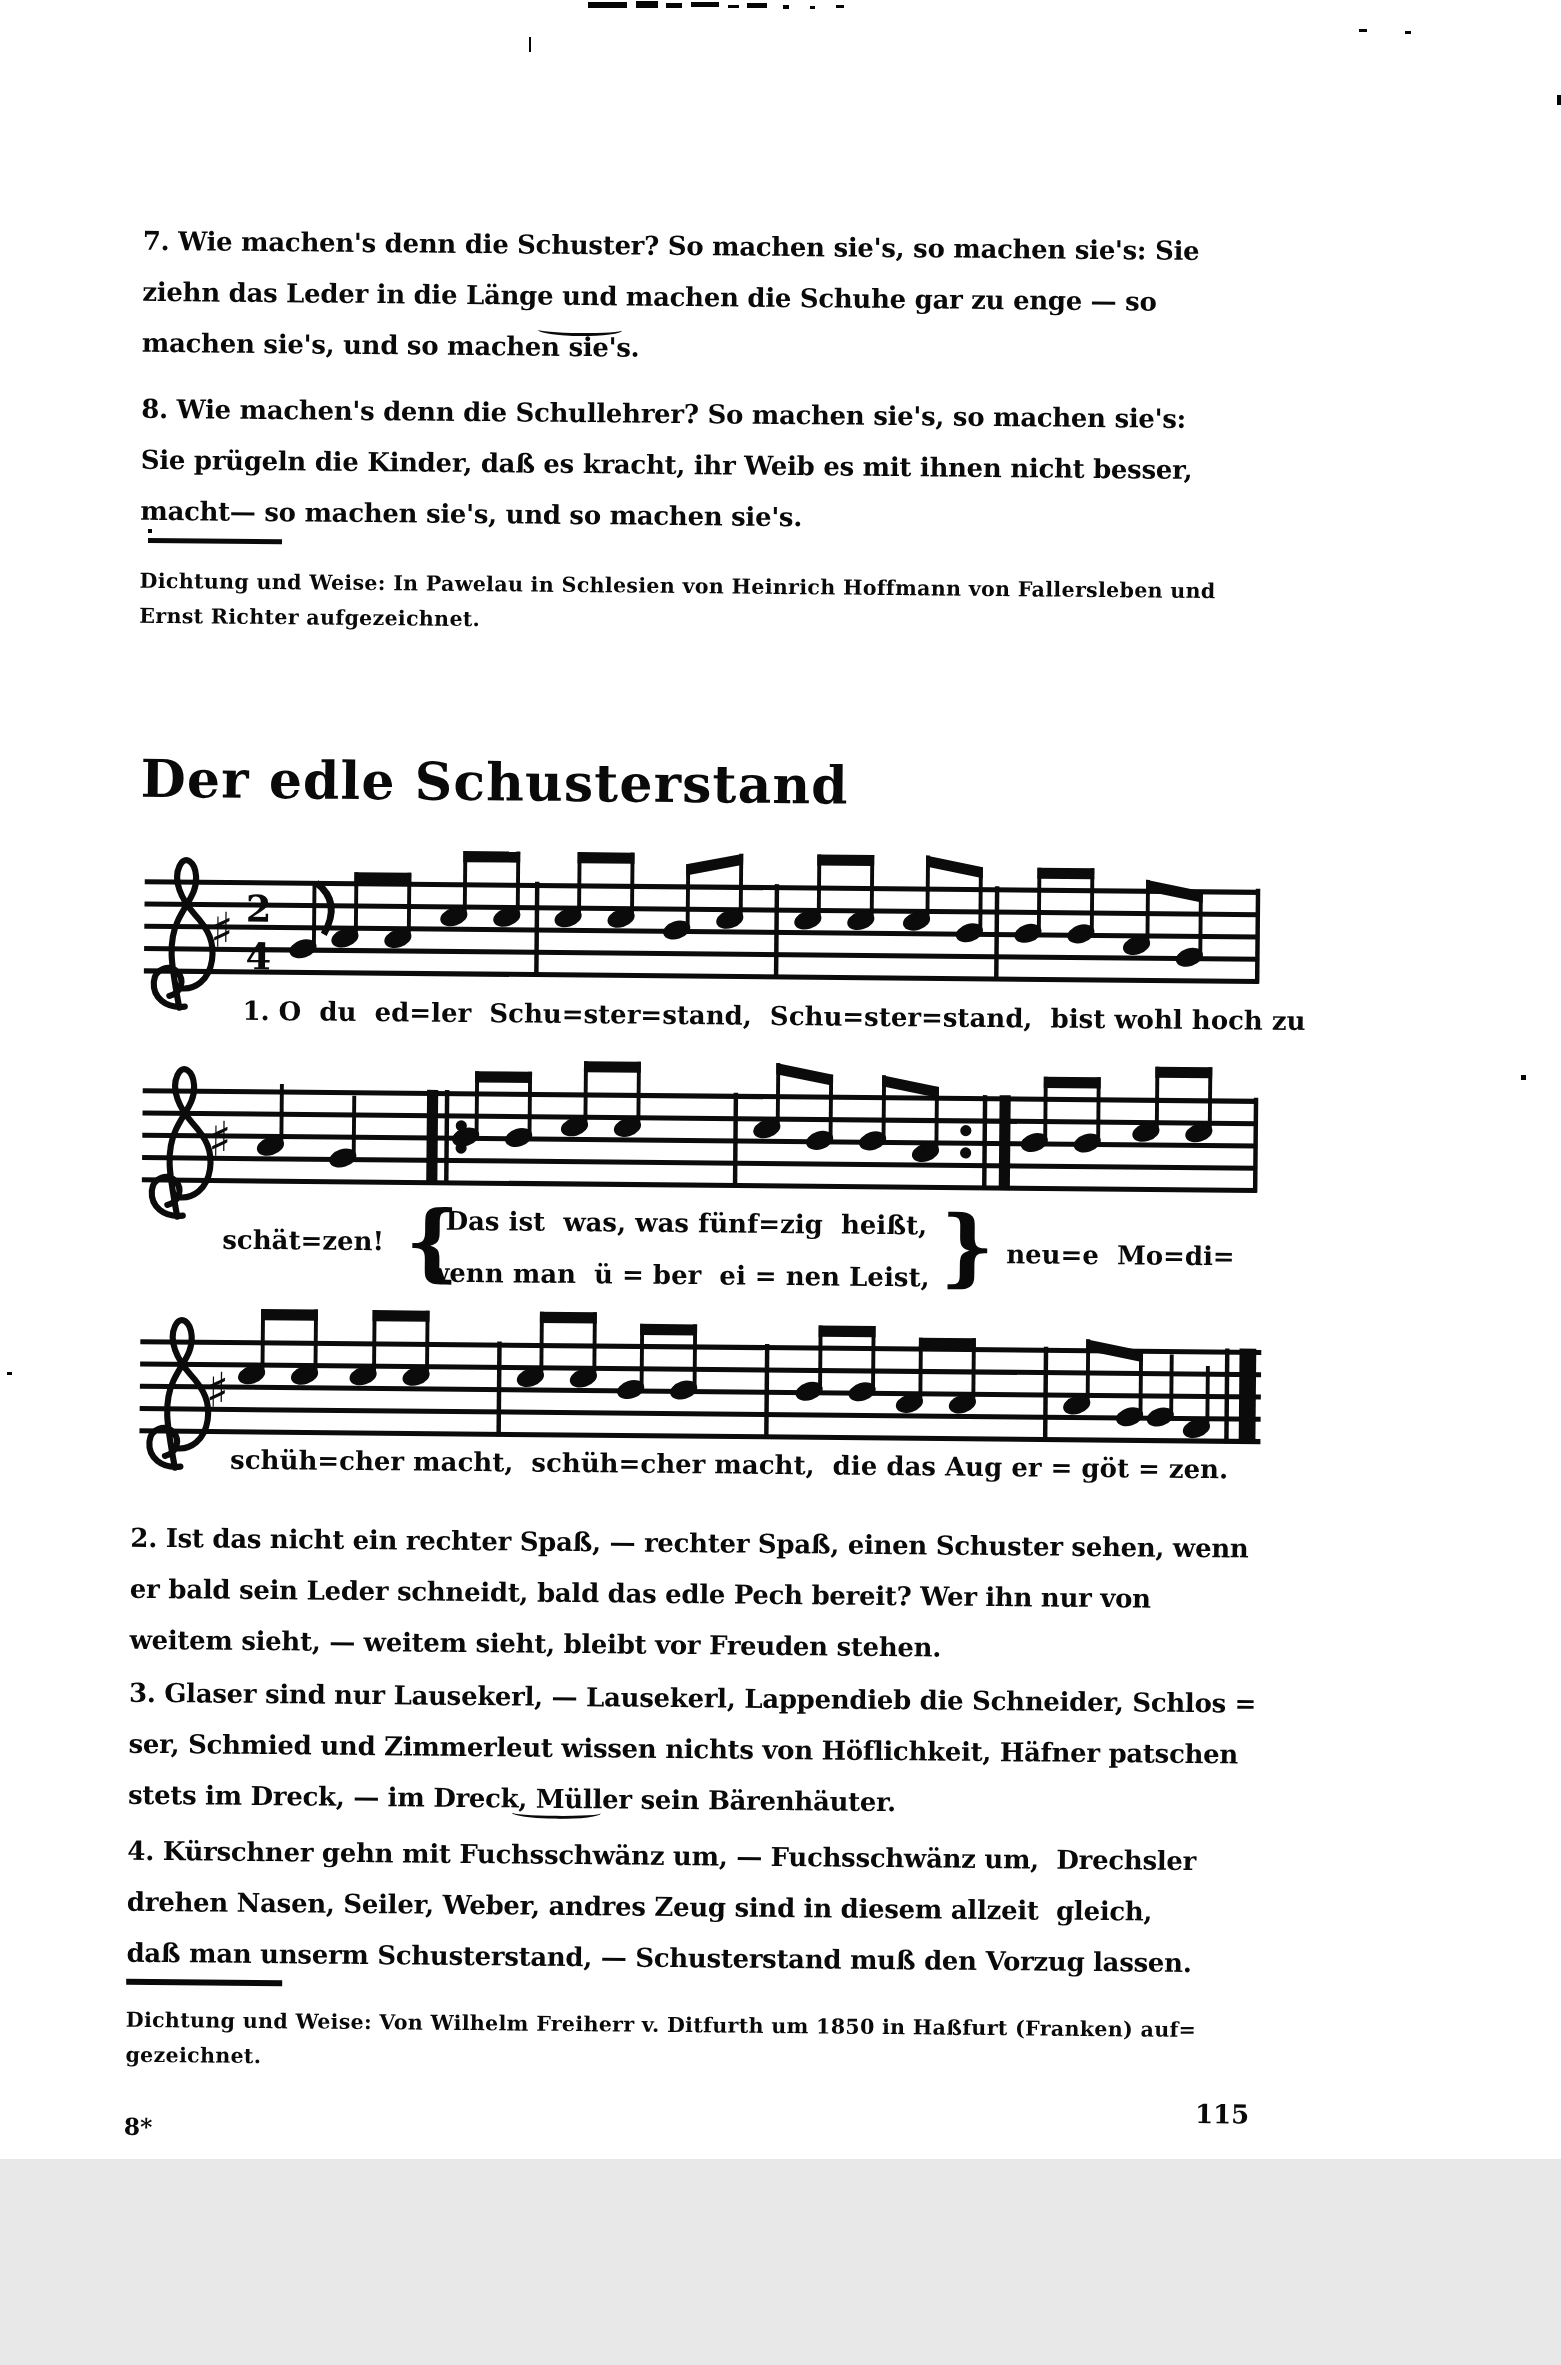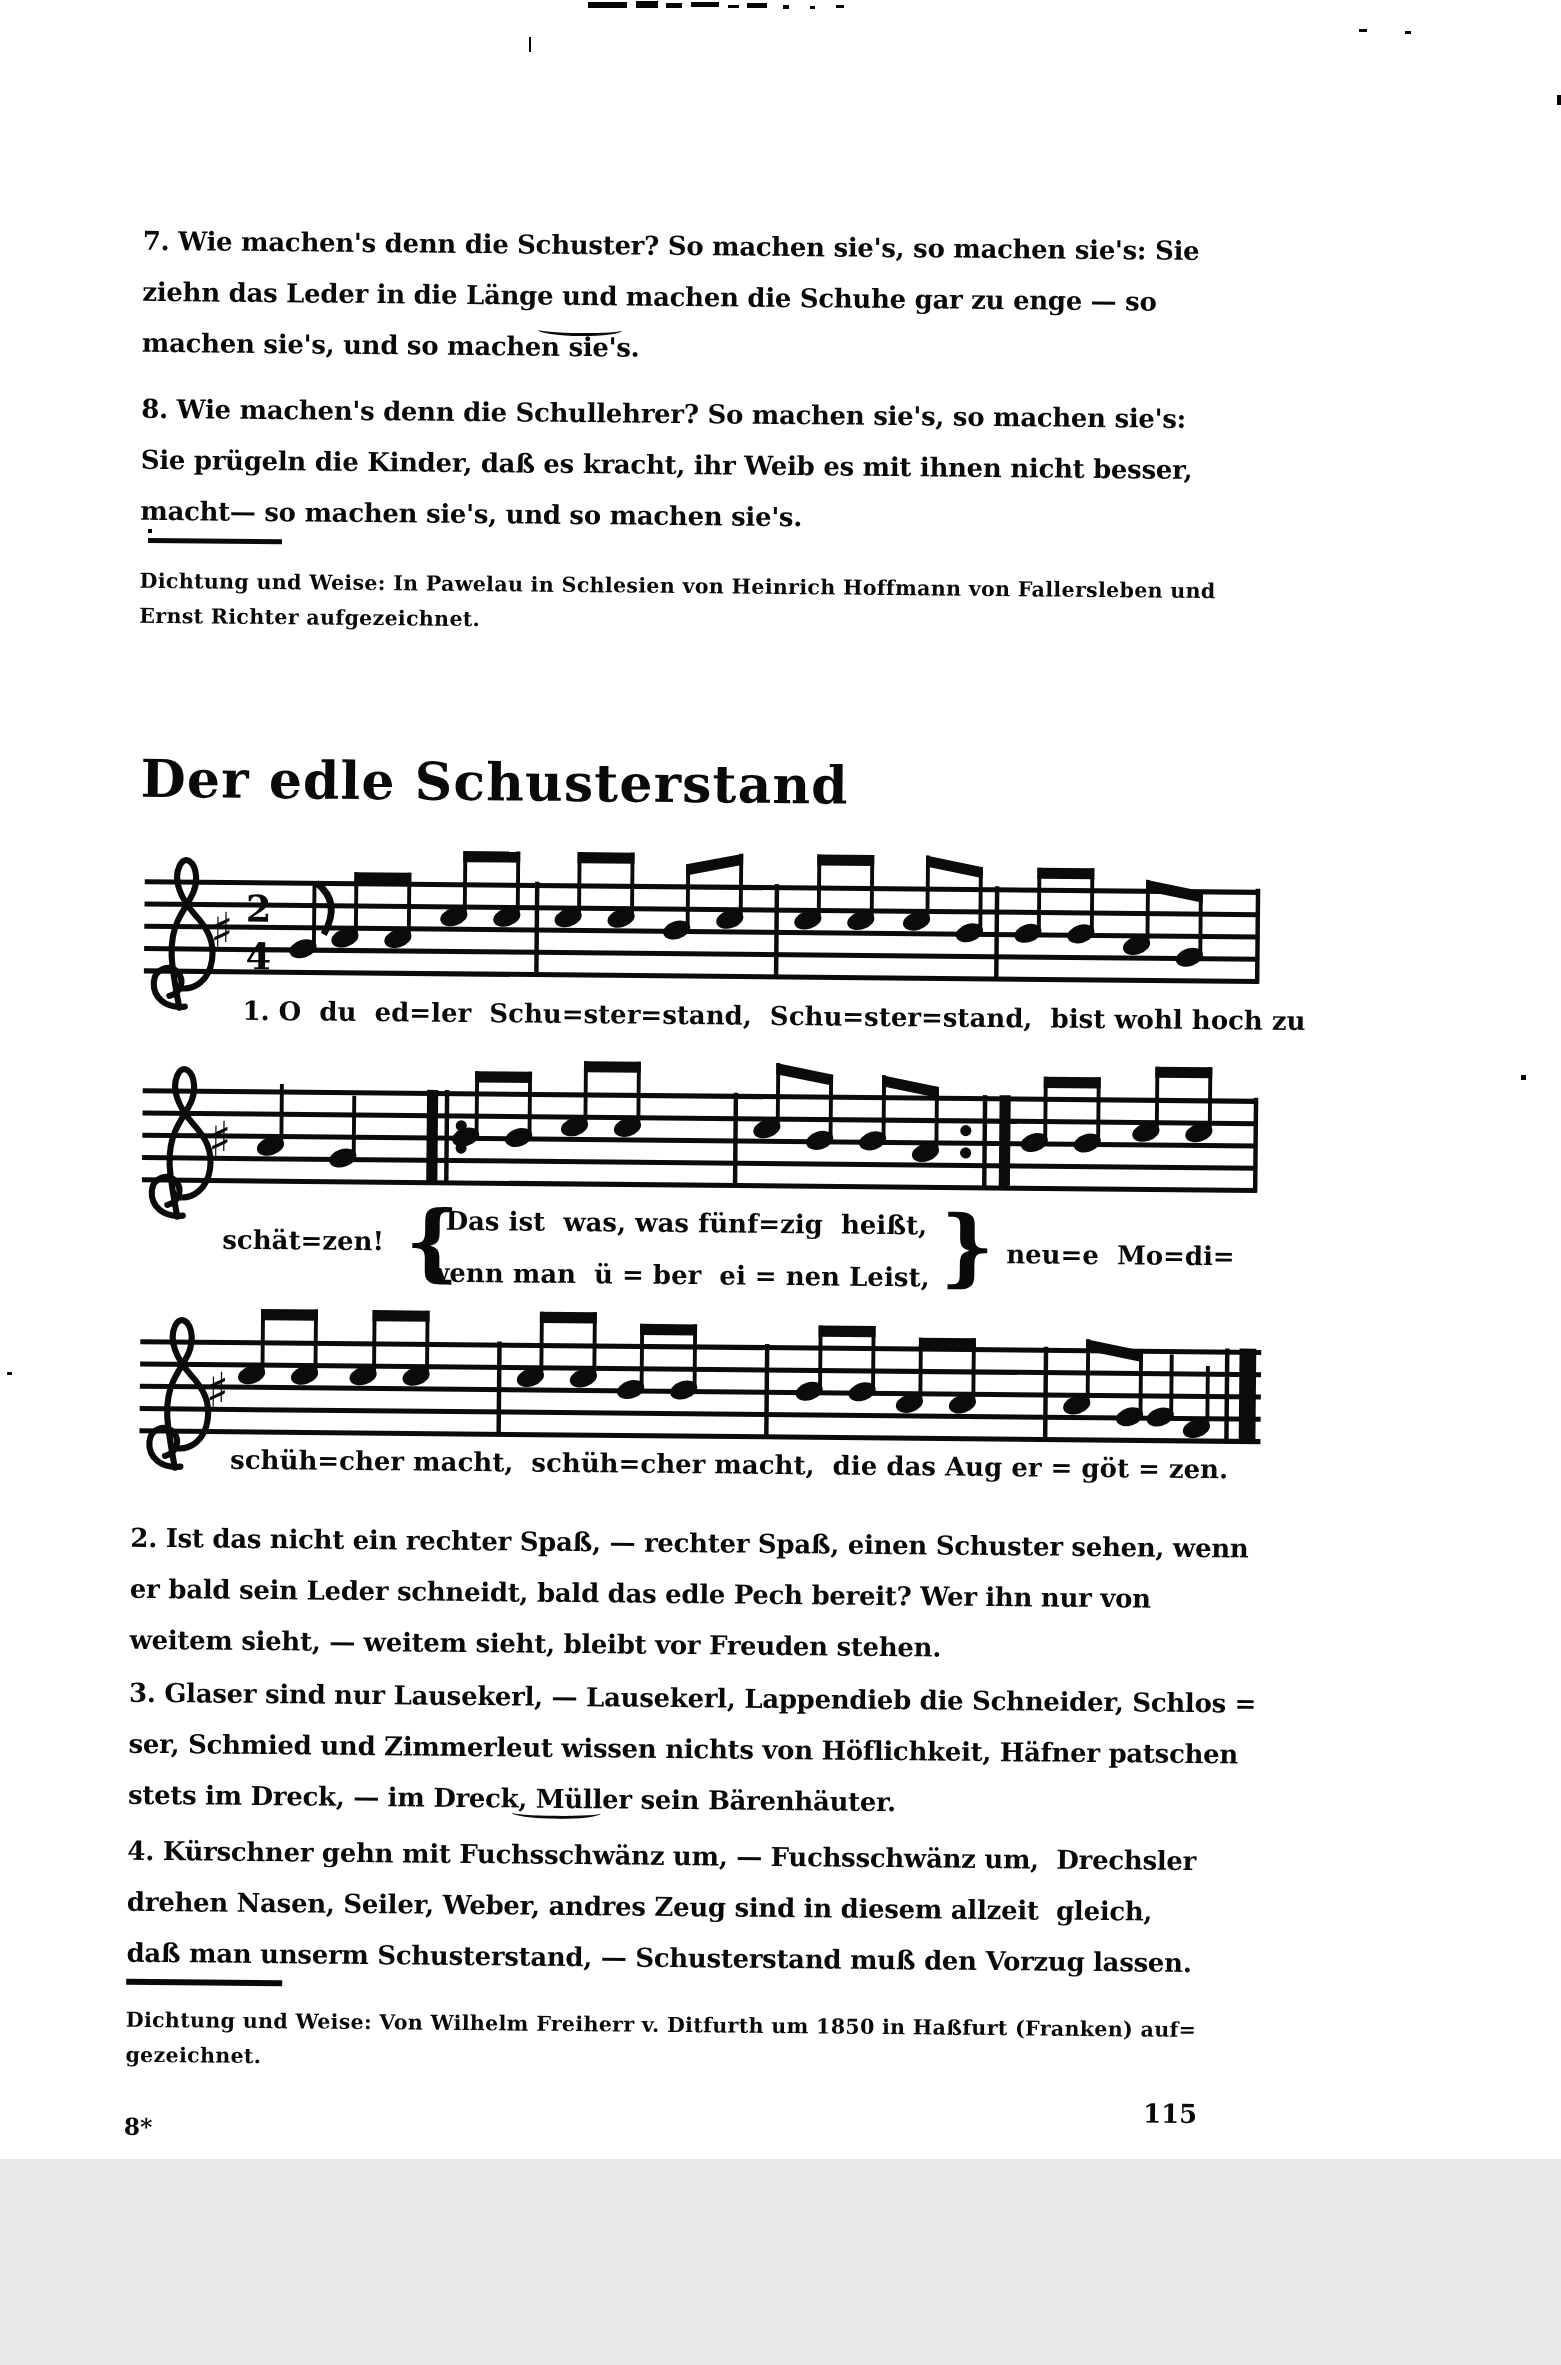--- a/index.html
+++ b/index.html
@@ -243,21 +243,21 @@
       <div class="tline">daß man unserm Schusterstand, — Schusterstand muß den Vorzug lassen.</div>
     </div>
 
     <div class="rule" style="left:134px;top:1985px;width:156px;height:5.6px;"></div>
 
     <div class="blk fn" style="left:134px;top:2009px;">
       <div class="tline">Dichtung und Weise: Von Wilhelm Freiherr v. Ditfurth um 1850 in Haßfurt (Franken) auf=</div>
       <div class="tline">gezeichnet.</div>
     </div>
 
-    <div class="blk pageno" style="left:1152px;top:2095px;">115</div>
+    <div class="blk pageno" style="left:1204px;top:2095px;">115</div>
     <div class="blk signature" style="left:133px;top:2119px;">8*</div>
 
     <div class="squig" style="left:530px;top:326px;width:84px;"></div>
     <div class="squig" style="left:518px;top:1809px;width:89px;"></div>
   </div>
 
   <div class="a" style="left:588px;top:2.2px;width:39px;height:5.6px;"></div>
   <div class="a" style="left:636px;top:1.1px;width:22px;height:6.7px;"></div>
   <div class="a" style="left:666px;top:3.3px;width:15.6px;height:4.5px;"></div>
   <div class="a" style="left:691px;top:2.2px;width:28px;height:5px;"></div>

